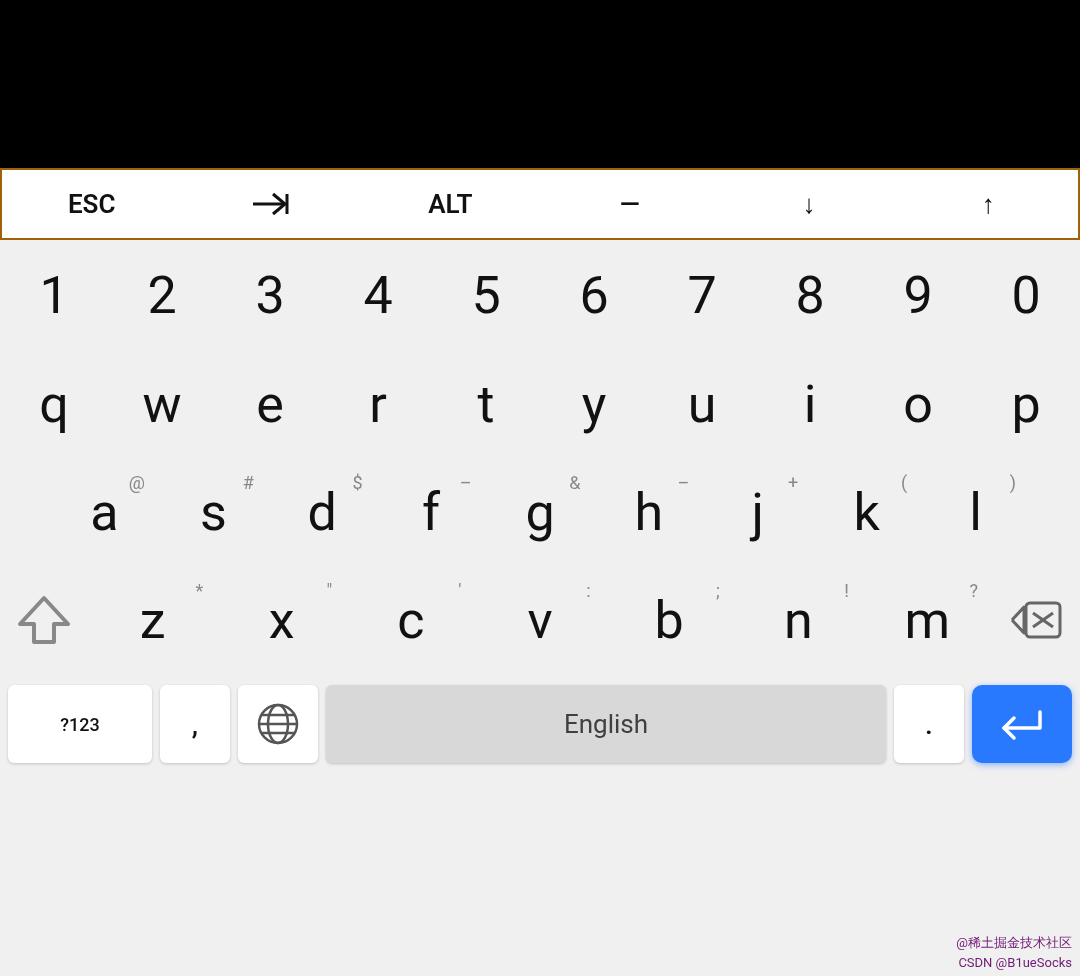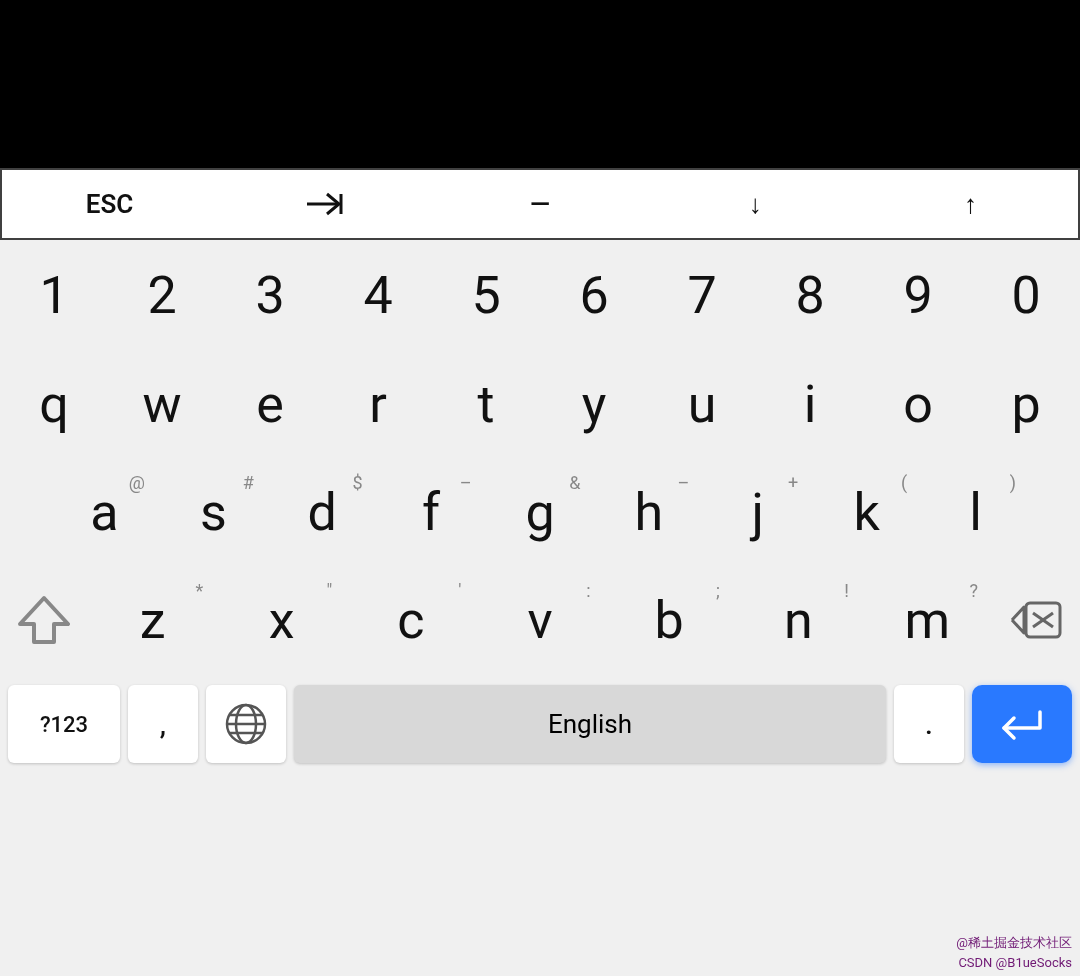--- a/index.html
+++ b/index.html
@@ -23,21 +23,21 @@
     #keyboard-wrapper {
       flex: 1;
       background: #f0f0f0;
       display: flex;
       flex-direction: column;
     }
 
     
     #fn-row {
       background: #fff;
-      border: 2px solid #404040;
+      border: 2px solid #a16207;
       display: flex;
       align-items: center;
       height: 72px;
       flex-shrink: 0;
     }
 
     .fn-key {
       flex: 1;
       display: flex;
       align-items: center;
@@ -128,23 +128,23 @@
       border-radius: 6px;
       cursor: pointer;
       user-select: none;
       font-size: 28px;
       font-weight: 500;
       color: #111;
     }
 
     #key-123 {
       background: #fff;
-      width: 112px;
-      flex-shrink: 0;
-      font-size: 22px;
+      width: 144px;
+      flex-shrink: 0;
+      font-size: 18px;
       box-shadow: 0 1px 3px rgba(0,0,0,0.2);
     }
 
     #key-comma {
       background: #fff;
       width: 70px;
       flex-shrink: 0;
       box-shadow: 0 1px 3px rgba(0,0,0,0.2);
     }
 
@@ -154,21 +154,21 @@
       flex-shrink: 0;
       box-shadow: 0 1px 3px rgba(0,0,0,0.2);
     }
 
     #key-space {
       flex: 1;
       background: #d8d8d8;
       box-shadow: 0 1px 3px rgba(0,0,0,0.2);
       font-size: 26px;
       font-weight: 400;
-      color: #000000;
+      color: #404040;
     }
 
     #key-period {
       background: #fff;
       width: 70px;
       flex-shrink: 0;
       box-shadow: 0 1px 3px rgba(0,0,0,0.2);
     }
 
     #key-enter {
@@ -232,20 +232,21 @@
   <div id="fn-row">
     <div class="fn-key">ESC</div>
     <div class="fn-key">
 
       <svg width="40" height="32" viewBox="0 0 40 32" fill="none" xmlns="http://www.w3.org/2000/svg">
         <line x1="2" y1="16" x2="34" y2="16" stroke="#111" stroke-width="3"></line>
         <polyline points="22,6 34,16 22,26" fill="none" stroke="#111" stroke-width="3"></polyline>
         <line x1="36" y1="6" x2="36" y2="26" stroke="#111" stroke-width="3"></line>
       </svg>
     </div>
+    <div class="fn-key">ALT</div>
     <div class="fn-key">—</div>
     <div class="fn-key">↓</div>
     <div class="fn-key">↑</div>
   </div>
 
   <div id="num-row">
     <div class="num-key">1</div>
     <div class="num-key">2</div>
     <div class="num-key">3</div>
     <div class="num-key">4</div>

